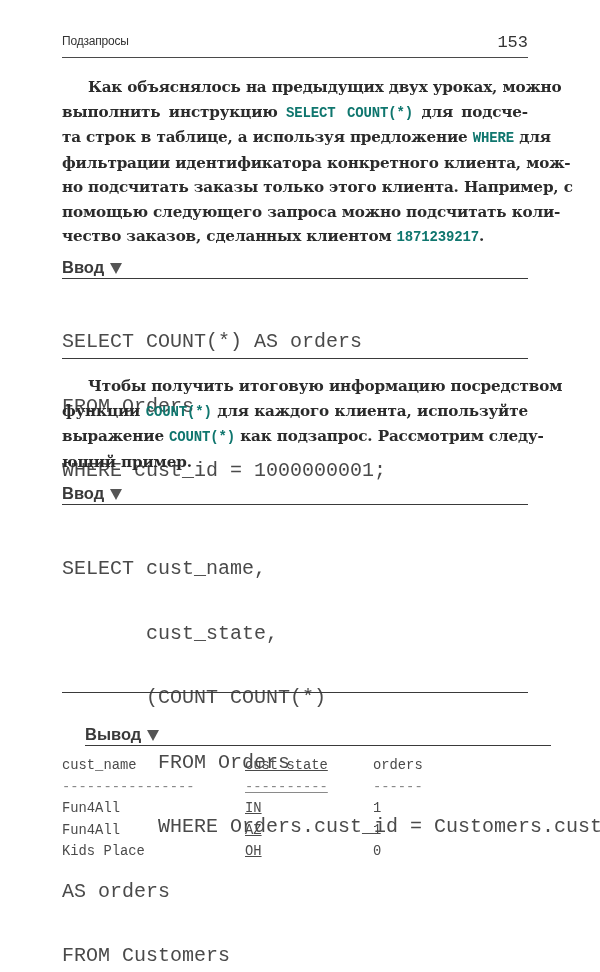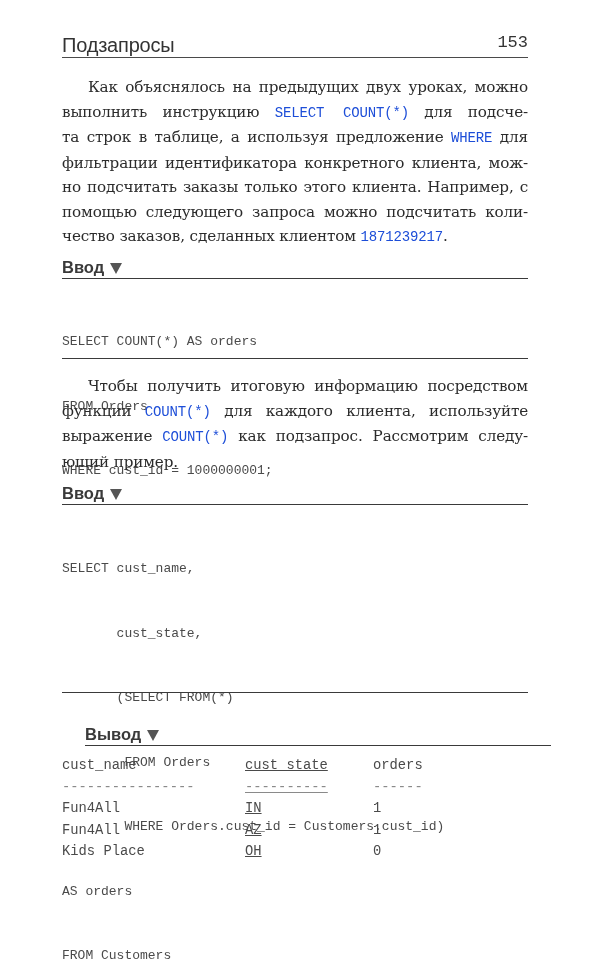--- a/index.html
+++ b/index.html
@@ -1,33 +1,33 @@
 <!DOCTYPE html>
 <html><head>
 <meta charset="utf-8">
 <style>
   html, body { margin: 0; padding: 0; background: #ffffff; }
   body { width: 600px; height: 972px; position: relative; overflow: hidden; color: #2a2a2a; }
   .page { position: absolute; left: 62px; top: 0; width: 466px; }
 
   .running-head { position: absolute; top: 33px; left: 0; width: 466px; height: 24px; border-bottom: 1.5px solid #4a4a4a; }
-  .running-head .title { position: absolute; left: 0; top: 1px; font-family: "Liberation Sans", sans-serif; font-size: 20px; color: #333; letter-spacing: -0.2px; }
+  .running-head .title { position: absolute; left: 0; top: 1px; font-family: "Liberation Sans", sans-serif; font-size: 12px; color: #333; letter-spacing: -0.2px; }
   .running-head .num { position: absolute; right: 0; top: 0px; font-family: Liberation Mono, monospace; font-size: 17px; color: #333; }
 
-  .para { position: absolute; left: 0; width: 466px; font-family: "DejaVu Serif", serif; font-size: 15.2px; line-height: 24.5px; color: #2b2b2b; text-align: justify; text-align-last: left; letter-spacing: -0.15px; }
+  .para { position: absolute; left: 0; width: 466px; font-family: "DejaVu Serif", serif; font-size: 15.2px; line-height: 24.5px; color: #2b2b2b; text-align: justify; text-align-last: left; letter-spacing: -0.15px; font-weight: bold; }
   .para .ln { display: block; white-space: nowrap; text-align-last: justify; }
   .para .ln.last { text-align-last: left; }
   .para .ln.indent { padding-left: 26px; }
-  .mono-inline { font-family: "Liberation Mono", monospace; font-size: 14px; color: #1d4ed8; }
+  .mono-inline { font-family: "Liberation Mono", monospace; font-size: 14px; color: #0f766e; }
 
   .sec-head { position: absolute; left: 0; width: 466px; border-bottom: 1.5px solid #3a3a3a; height: 22px; text-align: right; }
   .sec-head .label { position: absolute; left: 0; bottom: 1px; font-family: "Liberation Sans", sans-serif; font-weight: bold; font-size: 16.5px; color: #3a3a3a; }
   .sec-head .tri { display: inline-block; width: 0; height: 0; border-left: 6px solid transparent; border-right: 6px solid transparent; border-top: 11px solid #555; margin-left: 6px; vertical-align: -1px; }
 
-  .code { position: absolute; left: 0; width: 466px; font-family: "Liberation Mono", monospace; font-size: 13px; line-height: 21.5px; color: #4a4a4a; white-space: pre; }
+  .code { position: absolute; left: 0; width: 466px; font-family: "Liberation Mono", monospace; font-size: 20px; line-height: 21.5px; color: #4a4a4a; white-space: pre; }
   .rule { position: absolute; left: 0; width: 466px; border-top: 1.5px solid #3a3a3a; height: 0; }
 
   .out-table { position: absolute; left: 0; font-family: "Liberation Mono", monospace; font-size: 13.8px; line-height: 21.5px; color: #4a4a4a; }
   .out-row { display: flex; height: 21.5px; white-space: pre; }
   .c1 { width: 183px; }
   .c2 { width: 128px; text-decoration: underline; }
   .c3 { width: 80px; }
   .dash { color: #8a8a8a; letter-spacing: 0px; }
 </style>
 </head>
@@ -66,21 +66,21 @@
     <span class="ln"><span>выражение </span><span class="mono-inline">COUNT(*)</span><span> как подзапрос. Рассмотрим следу-</span></span>
     <span class="ln last"><span>ющий пример.</span></span>
   </div>
 
   <div class="sec-head" style="top:482px;">
     <span class="label"><span>Ввод</span><span class="tri"></span></span>
   </div>
   <div class="code" style="top:515px;">
     <div>SELECT cust_name,</div>
     <div>       cust_state,</div>
-    <div>       (SELECT FROM(*)</div>
+    <div>       (COUNT COUNT(*)</div>
     <div>        FROM Orders</div>
     <div>        WHERE Orders.cust_id = Customers.cust_id)</div>
     <div>AS orders</div>
     <div>FROM Customers</div>
     
   </div>
   <div class="rule" style="top:692px;"></div>
 
   <div class="sec-head" style="top:723px;margin-left:23px;">
     <span class="label"><span>Вывод</span><span class="tri"></span></span>

